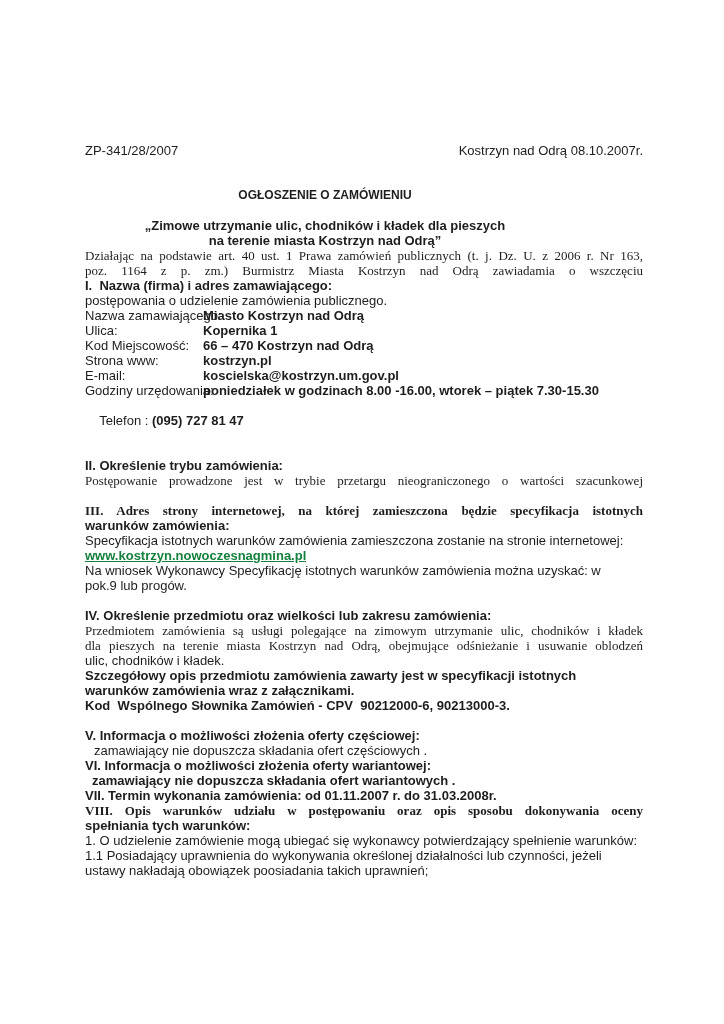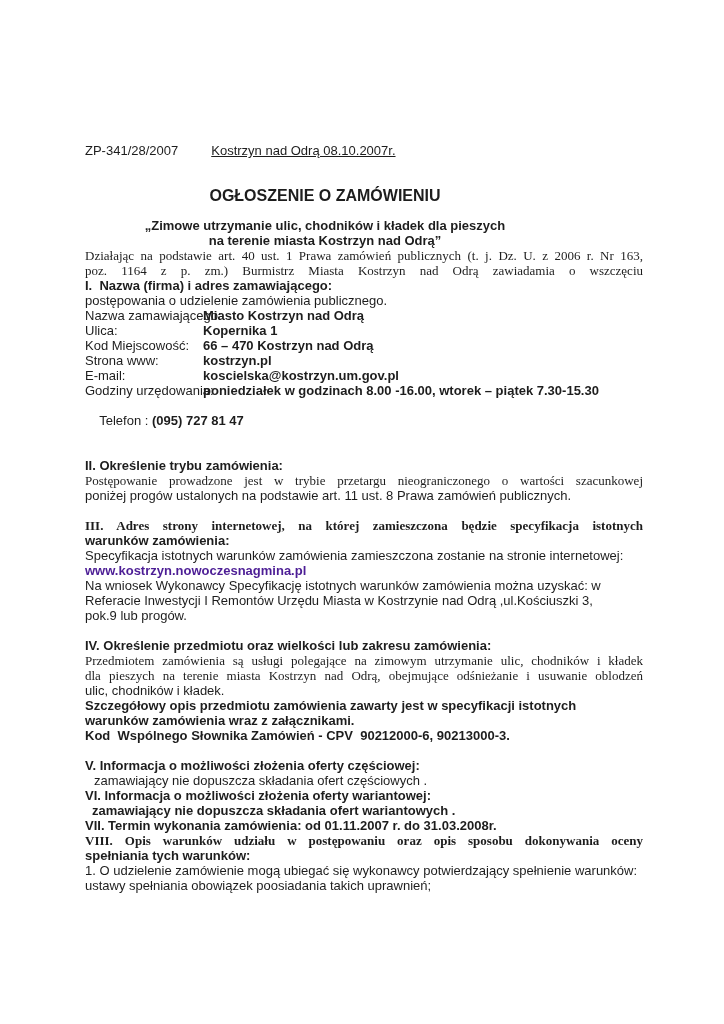--- a/index.html
+++ b/index.html
@@ -13,30 +13,30 @@
   }
   .doc{
     position:absolute;
     left:85px;top:143px;width:558px;
     font-size:13px;line-height:15px;
   }
   .line{white-space:pre;}
   .just{white-space:normal;text-align:justify;text-align-last:justify;font-family:Liberation Serif, serif;}
   .b{font-weight:bold;}
   .center{white-space:normal;text-align:center;padding-right:78px;}
-  .title-line{font-size:16px;text-align:center;}
+  .title-line{font-size:12px;text-align:center;}
   .sp{height:15px;}
-  .hdr{display:flex;justify-content:flex-start;gap:33px;}
-  .hdr-right{margin-right:26px;text-decoration:underline;}
+  .hdr{display:flex;justify-content:space-between;gap:33px;}
+  .hdr-right{}
   .frow{display:flex;}
   .flab{width:118px;flex-shrink:0;white-space:pre;}
   .fval{white-space:pre;font-weight:bold;}
   .ind9{padding-left:9px;}
   .ind7{padding-left:7px;font-weight:bold;}
-  .link{color:#4c1d95;font-weight:bold;cursor:pointer;}
+  .link{color:#15803d;font-weight:bold;text-decoration:underline;cursor:pointer;}
 </style>
 </head>
 <body>
 
 <div class="doc">
 
   <div class="line hdr">
     <span>ZP-341/28/2007</span>
     <span class="hdr-right">Kostrzyn nad Odrą 08.10.2007r.</span>
   </div>
@@ -82,30 +82,28 @@
     <span class="fval">poniedziałek w godzinach 8.00 -16.00, wtorek – piątek 7.30-15.30</span>
   </div>
   <div class="line">
     <span>Telefon : </span><span class="b">(095) 727 81 47</span>
   </div>
 
   <div class="sp"></div>
 
   <div class="line b">II. Określenie trybu zamówienia:</div>
   <div class="line just">Postępowanie prowadzone jest w trybie przetargu nieograniczonego o wartości szacunkowej</div>
-  <div class="line">poniżej progów ustalonych na podstawie art. 11 ust. 8 Prawa zamówień publicznych.</div>
 
   <div class="sp"></div>
 
   <div class="line just b">III. Adres strony internetowej, na której zamieszczona będzie specyfikacja istotnych</div>
   <div class="line b">warunków zamówienia:</div>
   <div class="line">Specyfikacja istotnych warunków zamówienia zamieszczona zostanie na stronie internetowej:</div>
   <div class="line"><a class="link">www.kostrzyn.nowoczesnagmina.pl</a></div>
   <div class="line">Na wniosek Wykonawcy Specyfikację istotnych warunków zamówienia można uzyskać: w</div>
-  <div class="line">Referacie Inwestycji I Remontów Urzędu Miasta w Kostrzynie nad Odrą ,ul.Kościuszki 3,</div>
   <div class="line">pok.9 lub progów.</div>
 
   <div class="sp"></div>
 
   <div class="line b">IV. Określenie przedmiotu oraz wielkości lub zakresu zamówienia:</div>
   <div class="line just">Przedmiotem zamówienia są usługi polegające na zimowym utrzymanie ulic, chodników i kładek</div>
   <div class="line just">dla pieszych na terenie miasta Kostrzyn nad Odrą, obejmujące odśnieżanie i usuwanie oblodzeń</div>
   <div class="line">ulic, chodników i kładek.</div>
   <div class="line b">Szczegółowy opis przedmiotu zamówienia zawarty jest w specyfikacji istotnych</div>
   <div class="line b">warunków zamówienia wraz z załącznikami.</div>
@@ -114,15 +112,16 @@
   <div class="sp"></div>
 
   <div class="line b">V. Informacja o możliwości złożenia oferty częściowej:</div>
   <div class="line ind9">zamawiający nie dopuszcza składania ofert częściowych .</div>
   <div class="line b">VI. Informacja o możliwości złożenia oferty wariantowej:</div>
   <div class="line ind7">zamawiający nie dopuszcza składania ofert wariantowych .</div>
   <div class="line b">VII. Termin wykonania zamówienia: od 01.11.2007 r. do 31.03.2008r.</div>
   <div class="line just b">VIII. Opis warunków udziału w postępowaniu oraz opis sposobu dokonywania oceny</div>
   <div class="line b">spełniania tych warunków:</div>
   <div class="line">1. O udzielenie zamówienie mogą ubiegać się wykonawcy potwierdzający spełnienie warunków:</div>
-  <div class="line">ustawy spełniania obowiązek poosiadania takich uprawnień;</div>
+  <div class="line">1.1 Posiadający uprawnienia do wykonywania określonej działalności lub czynności, jeżeli</div>
+  <div class="line">ustawy nakładają obowiązek poosiadania takich uprawnień;</div>
 
 </div>
 
 </body></html>

